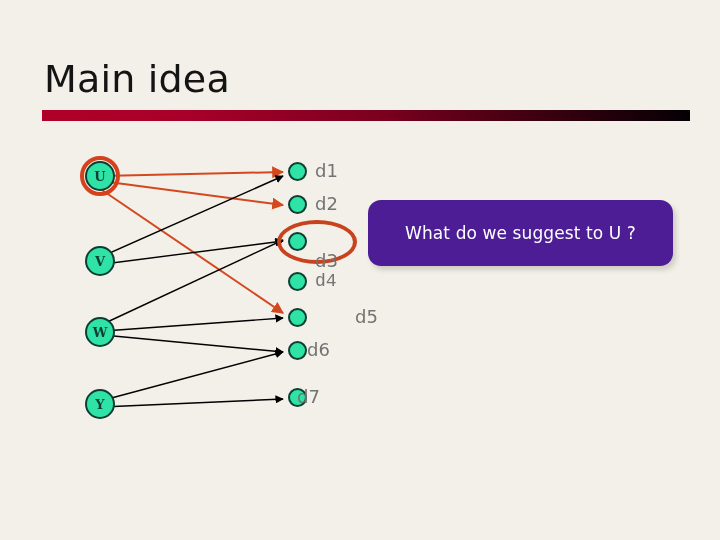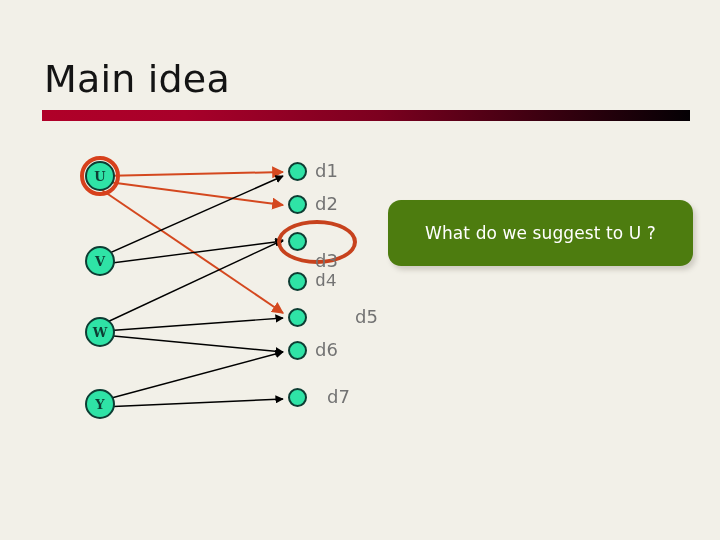--- a/index.html
+++ b/index.html
@@ -97,27 +97,26 @@
     border-radius: 50%;
     box-sizing: border-box;
     background: transparent;
   }
   #callout {
     position: absolute;
     left: 368px;
     top: 200px;
     width: 305px;
     height: 66px;
-    background: #4d7c0f;
+    background: #4c1d95;
     border-radius: 13px;
     box-shadow: 3px 4px 5px rgba(120,110,100,0.28);
     display: flex;
     align-items: center;
     justify-content: center;
-    margin-left: 20px;
   }
   #callout-text {
     font-family: "DejaVu Sans", sans-serif;
     font-size: 17px;
     color: #ffffff;
     white-space: nowrap;
     letter-spacing: 0.1px;
   }
 </style>
 </head>
@@ -187,24 +186,24 @@
     <div class="node doc-node" style="left:288px; top:232px;"></div>
     <div class="doc-label" style="left:315px; top:232px;margin-top:20px;">d3</div>
 
     <div class="node doc-node" style="left:288px; top:272px;"></div>
     <div class="doc-label" style="left:315px; top:272px;font-family:Liberation Mono, monospace;">d4</div>
 
     <div class="node doc-node" style="left:288px; top:308px;"></div>
     <div class="doc-label" style="left:315px; top:308px;margin-left:40px;">d5</div>
 
     <div class="node doc-node" style="left:288px; top:341px;"></div>
-    <div class="doc-label" style="left:315px; top:341px;">d6</div>
+    <div class="doc-label" style="left:307px; top:341px;">d6</div>
 
     <div class="node doc-node" style="left:288px; top:388px;"></div>
-    <div class="doc-label" style="left:327px; top:388px;">d7</div>
+    <div class="doc-label" style="left:297px; top:388px;">d7</div>
 
   </div>
 
   <div id="callout">
     <span id="callout-text">What do we suggest to U ?</span>
   </div>
 
 </div>
 
 </body></html>

